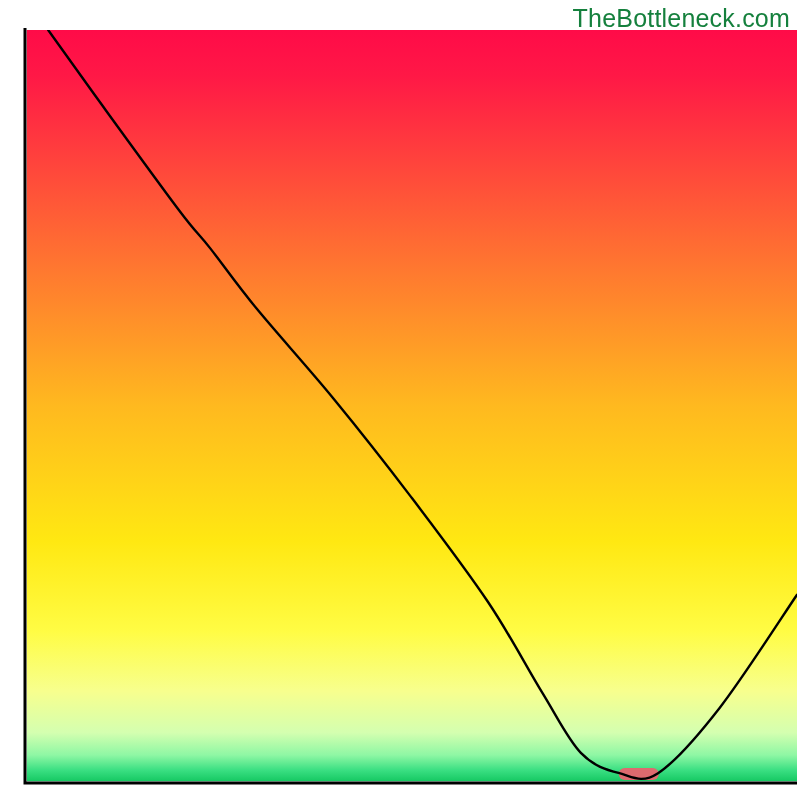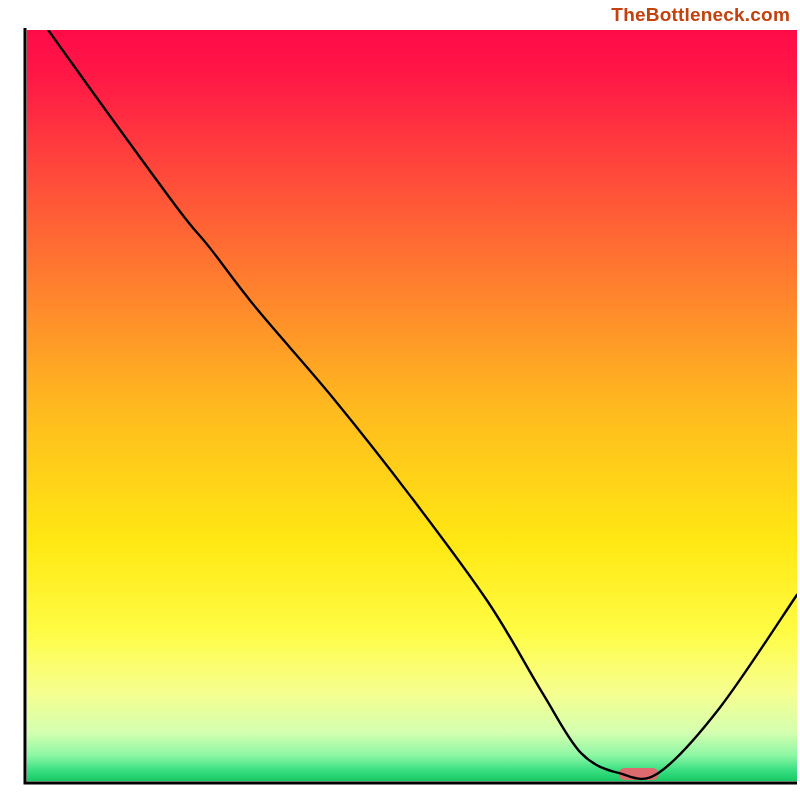--- a/index.html
+++ b/index.html
@@ -14,23 +14,23 @@
   .frame {
     position: relative;
     width: 800px;
     height: 800px;
     box-sizing: border-box;
   }
   .watermark {
     position: absolute;
     top: 4px;
     right: 10px;
-    font-size: 19px;
-    font-weight: 700;
-    color: #c2410c;
+    font-size: 25px;
+    font-weight: 400;
+    color: #15803d;
     letter-spacing: 0.2px;
   }
   svg.plot {
     position: absolute;
     inset: 0;
     width: 800px;
     height: 800px;
   }
 </style>
 </head>

